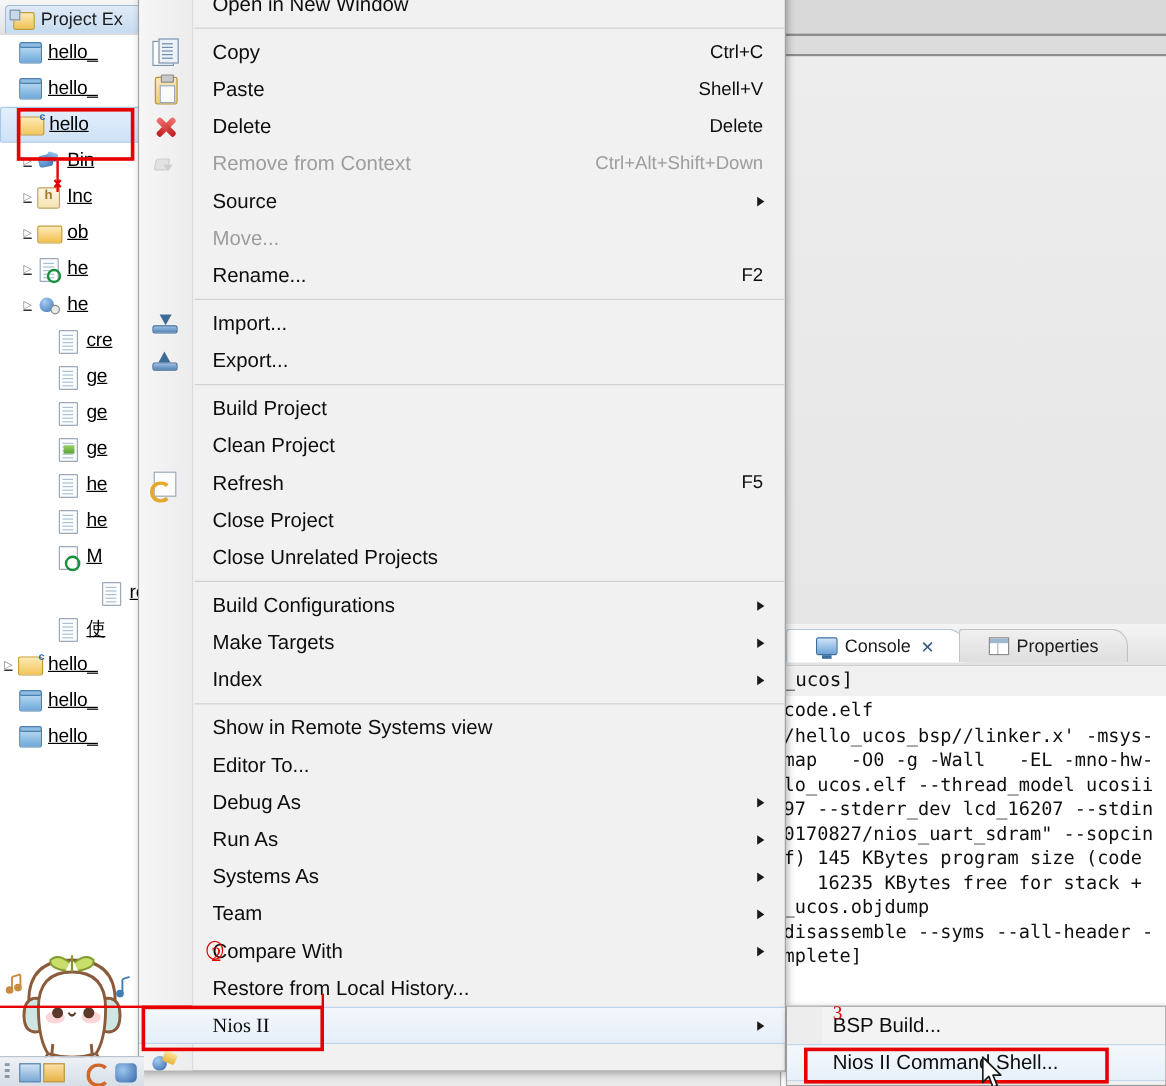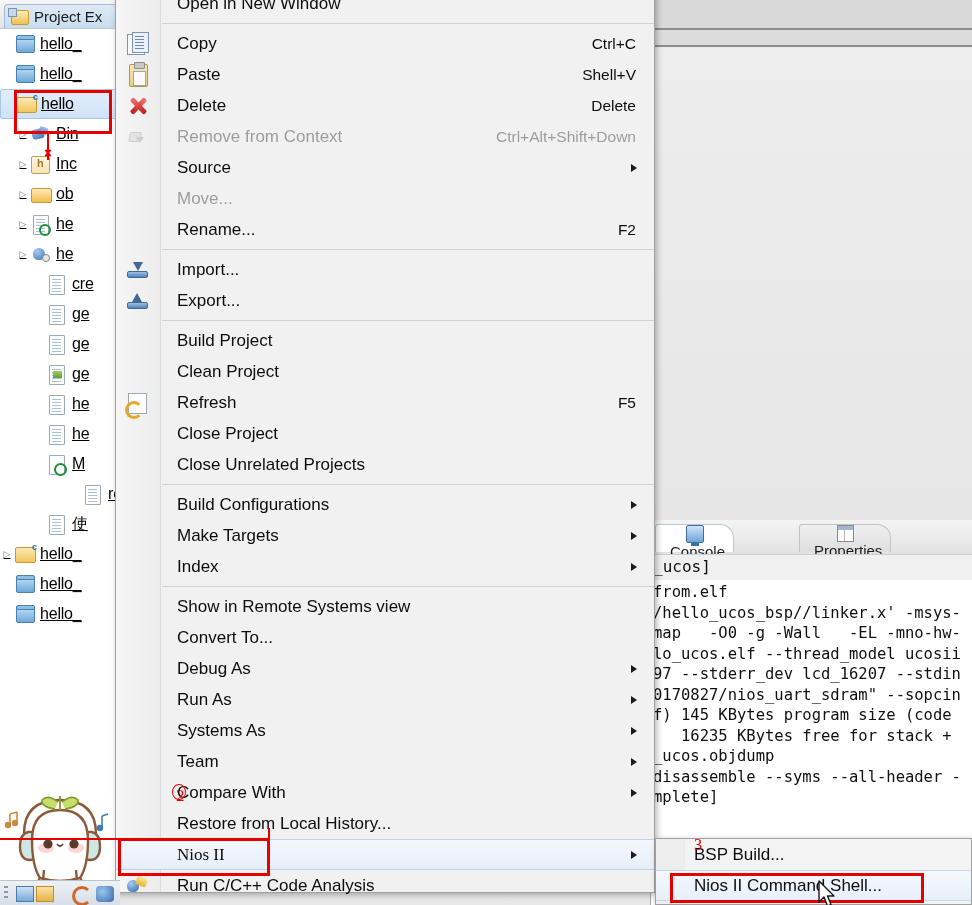--- a/index.html
+++ b/index.html
@@ -87,21 +87,21 @@
     background:linear-gradient(#ededed,#e6e6e6);}
   .editor-left-rail{position:absolute;left:121px;top:0;width:6px;height:520px;
     background:linear-gradient(90deg,#cfcfcf,#b9b9b9);}
 
   
   .console{position:absolute;left:650px;top:520px;width:322px;height:385px;background:#ffffff;
     border-left:1px solid #a9a9a9;}
   .console-tabbar{position:absolute;left:0;top:0;width:322px;height:34px;
     background:linear-gradient(#f4f4f4,#e2e2e2);}
   .ctab{position:absolute;top:4px;height:28px;display:flex;align-items:center;
-    box-sizing:border-box;padding:0 8px;white-space:nowrap;flex-direction:column;}
+    box-sizing:border-box;padding:0 24px;white-space:nowrap;}
   .ctab.active{left:4px;background:#ffffff;border:1px solid #b9c9d9;border-bottom:none;
     border-top-left-radius:3px;border-top-right-radius:14px;}
   .ctab.inactive{left:148px;background:linear-gradient(#f0f0f0,#dedede);
     border:1px solid #c3c3c3;border-bottom:none;border-top-left-radius:3px;border-top-right-radius:14px;}
   .ctab .ctlabel{font-size:15px;color:#1c1c1c;margin-left:6px;}
   .ctab .closex{margin-left:8px;font-size:14px;color:#3a5a80;}
   .mon-icon{width:16px;height:13px;background:linear-gradient(#cfe4f7,#6ea4d6);
     border:1px solid #3b6f9f;border-radius:2px;position:relative;flex:0 0 16px;}
   .mon-icon:after{content:"";position:absolute;left:4px;bottom:-4px;width:8px;height:3px;background:#3b6f9f;}
   .prop-icon{width:15px;height:13px;background:#fff;border:1px solid #8c8c8c;position:relative;flex:0 0 15px;}
@@ -383,21 +383,21 @@
       <div class="ctab inactive">
         <span class="prop-icon"></span>
         <span class="ctlabel">Properties</span>
       </div>
     </div>
     <div class="console-head">
       <span class="htxt">_ucos]</span>
     </div>
     <div class="console-leftbar"></div>
     <div class="console-body" id="console-body">
-        <div class="cline">from.elf</div>
+        <div class="cline">code.elf</div>
         <div class="cline">/hello_ucos_bsp//linker.x' -msys-</div>
         <div class="cline">map   -O0 -g -Wall   -EL -mno-hw-</div>
         <div class="cline">lo_ucos.elf --thread_model ucosii</div>
         <div class="cline">97 --stderr_dev lcd_16207 --stdin</div>
         <div class="cline">0170827/nios_uart_sdram" --sopcin</div>
         <div class="cline">f) 145 KBytes program size (code </div>
         <div class="cline">   16235 KBytes free for stack + </div>
         <div class="cline">_ucos.objdump</div>
         <div class="cline">disassemble --syms --all-header -</div>
         <div class="cline">mplete]</div>
@@ -495,21 +495,21 @@
         </div>
         <div class="mi">
           <span class="mi-label">Index</span>
           <span class="mi-arrow"></span>
         </div>
         <div class="msep"></div>
         <div class="mi">
           <span class="mi-label">Show in Remote Systems view</span>
         </div>
         <div class="mi">
-          <span class="mi-label">Convert To...</span>
+          <span class="mi-label">Editor To...</span>
         </div>
         <div class="mi">
           <span class="mi-label">Debug As</span>
           <span class="mi-arrow"></span>
         </div>
         <div class="mi">
           <span class="mi-label">Run As</span>
           <span class="mi-arrow"></span>
         </div>
         <div class="mi">
@@ -528,21 +528,20 @@
           <span class="mi-label">Restore from Local History...</span>
         </div>
         <div class="mi hl">
           <span class="mi-label">Nios II</span>
           <span class="mi-arrow"></span>
         </div>
         <div class="mi">
           <span class="mi-icon">
             <span class="i-analysis"></span>
           </span>
-          <span class="mi-label">Run C/C++ Code Analysis</span>
         </div>
       </div>
   </div>
 
   <div class="submenu">
     <div class="sub-gutter"></div>
     <div id="sub-list">
         <div class="smi">
           <span class="smi-label">BSP Build...</span>
         </div>

